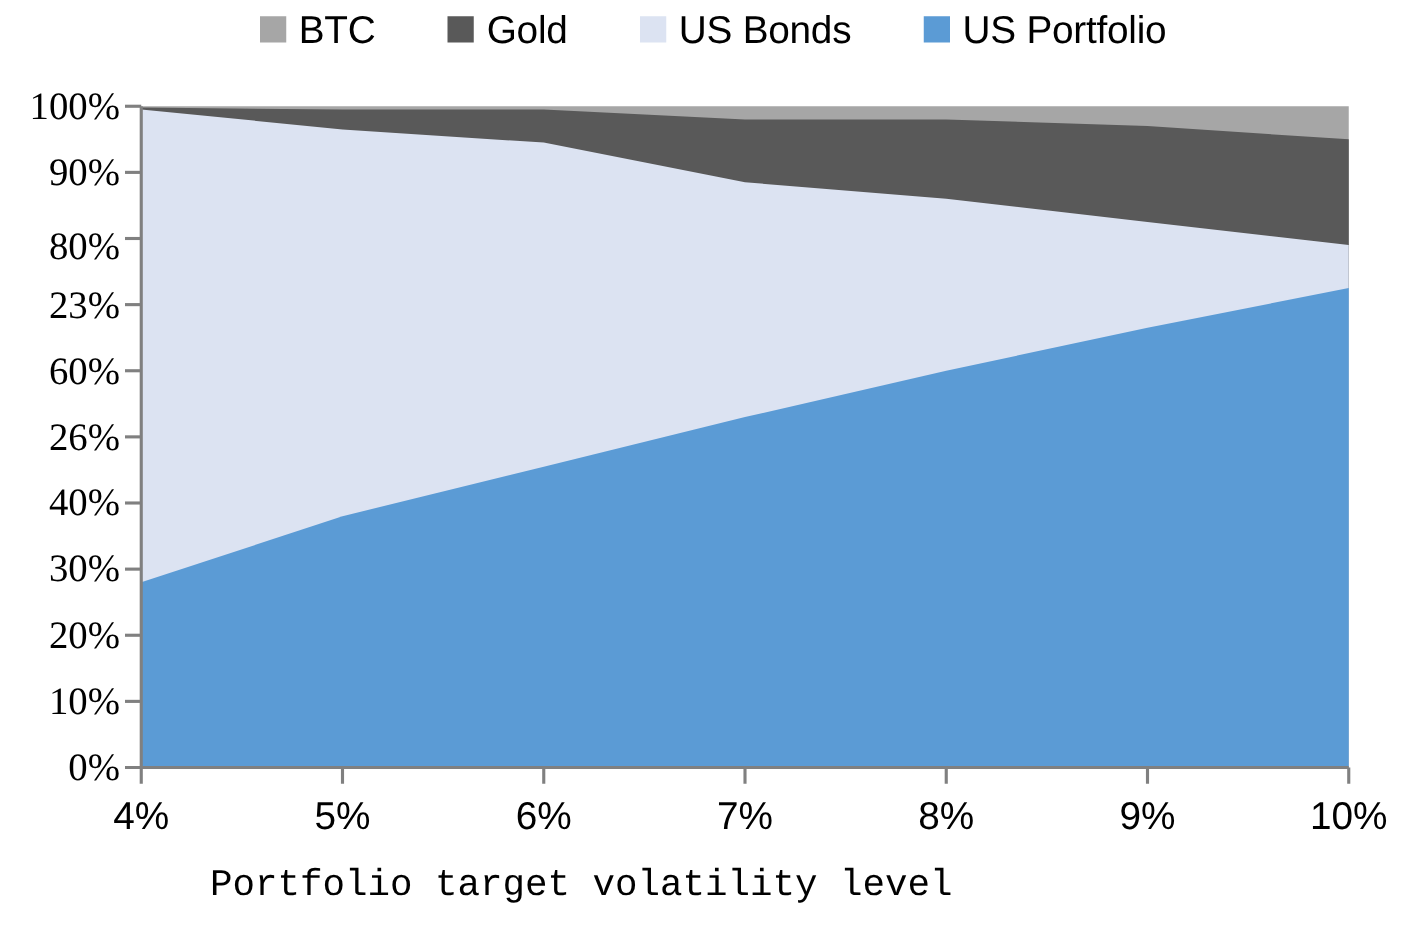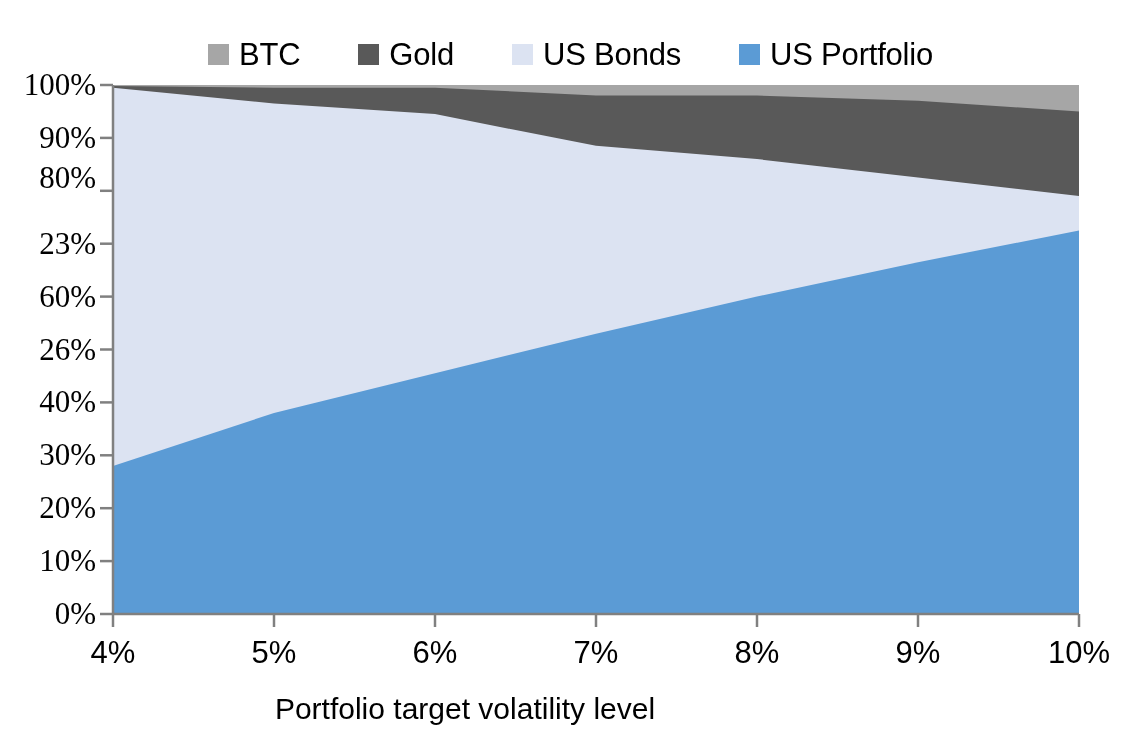--- a/index.html
+++ b/index.html
@@ -24,21 +24,20 @@
   
   #legend {
     position: absolute;
     left: 0;
     top: 8px;
     width: 1141px;
     display: flex;
     justify-content: center;
     align-items: center;
     gap: 58px;
-    margin-top: 31px;
   }
   .legend-item {
     display: flex;
     align-items: center;
     gap: 10px;
   }
   .legend-swatch {
     width: 21px;
     height: 21px;
     flex: 0 0 auto;
@@ -97,20 +96,21 @@
     white-space: nowrap;
   }
   #x-axis-title {
     position: absolute;
     left: 0;
     top: 692px;
     width: 930px;
     text-align: center;
     font-size: 30px;
     line-height: 34px;
+    font-family: Liberation Mono, monospace;
   }
 </style>
 </head>
 <body>
 
 <div id="chart-root">
 
   <div id="legend">
     <div class="legend-item">
       <span class="legend-swatch" style="background:#A6A6A6"></span>
@@ -165,21 +165,21 @@
 
   <div id="y-labels">
       <div class="ytick-label" style="top: 598px;">0%</div>
       <div class="ytick-label" style="top: 545.1px;">10%</div>
       <div class="ytick-label" style="top: 492.2px;">20%</div>
       <div class="ytick-label" style="top: 439.3px;">30%</div>
       <div class="ytick-label" style="top: 386.4px;">40%</div>
       <div class="ytick-label" style="top: 333.5px;">26%</div>
       <div class="ytick-label" style="top: 280.6px;">60%</div>
       <div class="ytick-label" style="top: 227.7px;">23%</div>
-      <div class="ytick-label" style="top: 162px;">80%</div>
+      <div class="ytick-label" style="top: 181px;">80%</div>
       <div class="ytick-label" style="top: 121.9px;">90%</div>
       <div class="ytick-label" style="top: 69px;">100%</div>
     </div>
 
   <div id="x-labels">
       <div class="xtick-label" style="left: 113px; top: 637px;">4%</div>
       <div class="xtick-label" style="left: 274px; top: 637px;">5%</div>
       <div class="xtick-label" style="left: 435px; top: 637px;">6%</div>
       <div class="xtick-label" style="left: 596px; top: 637px;">7%</div>
       <div class="xtick-label" style="left: 757px; top: 637px;">8%</div>

